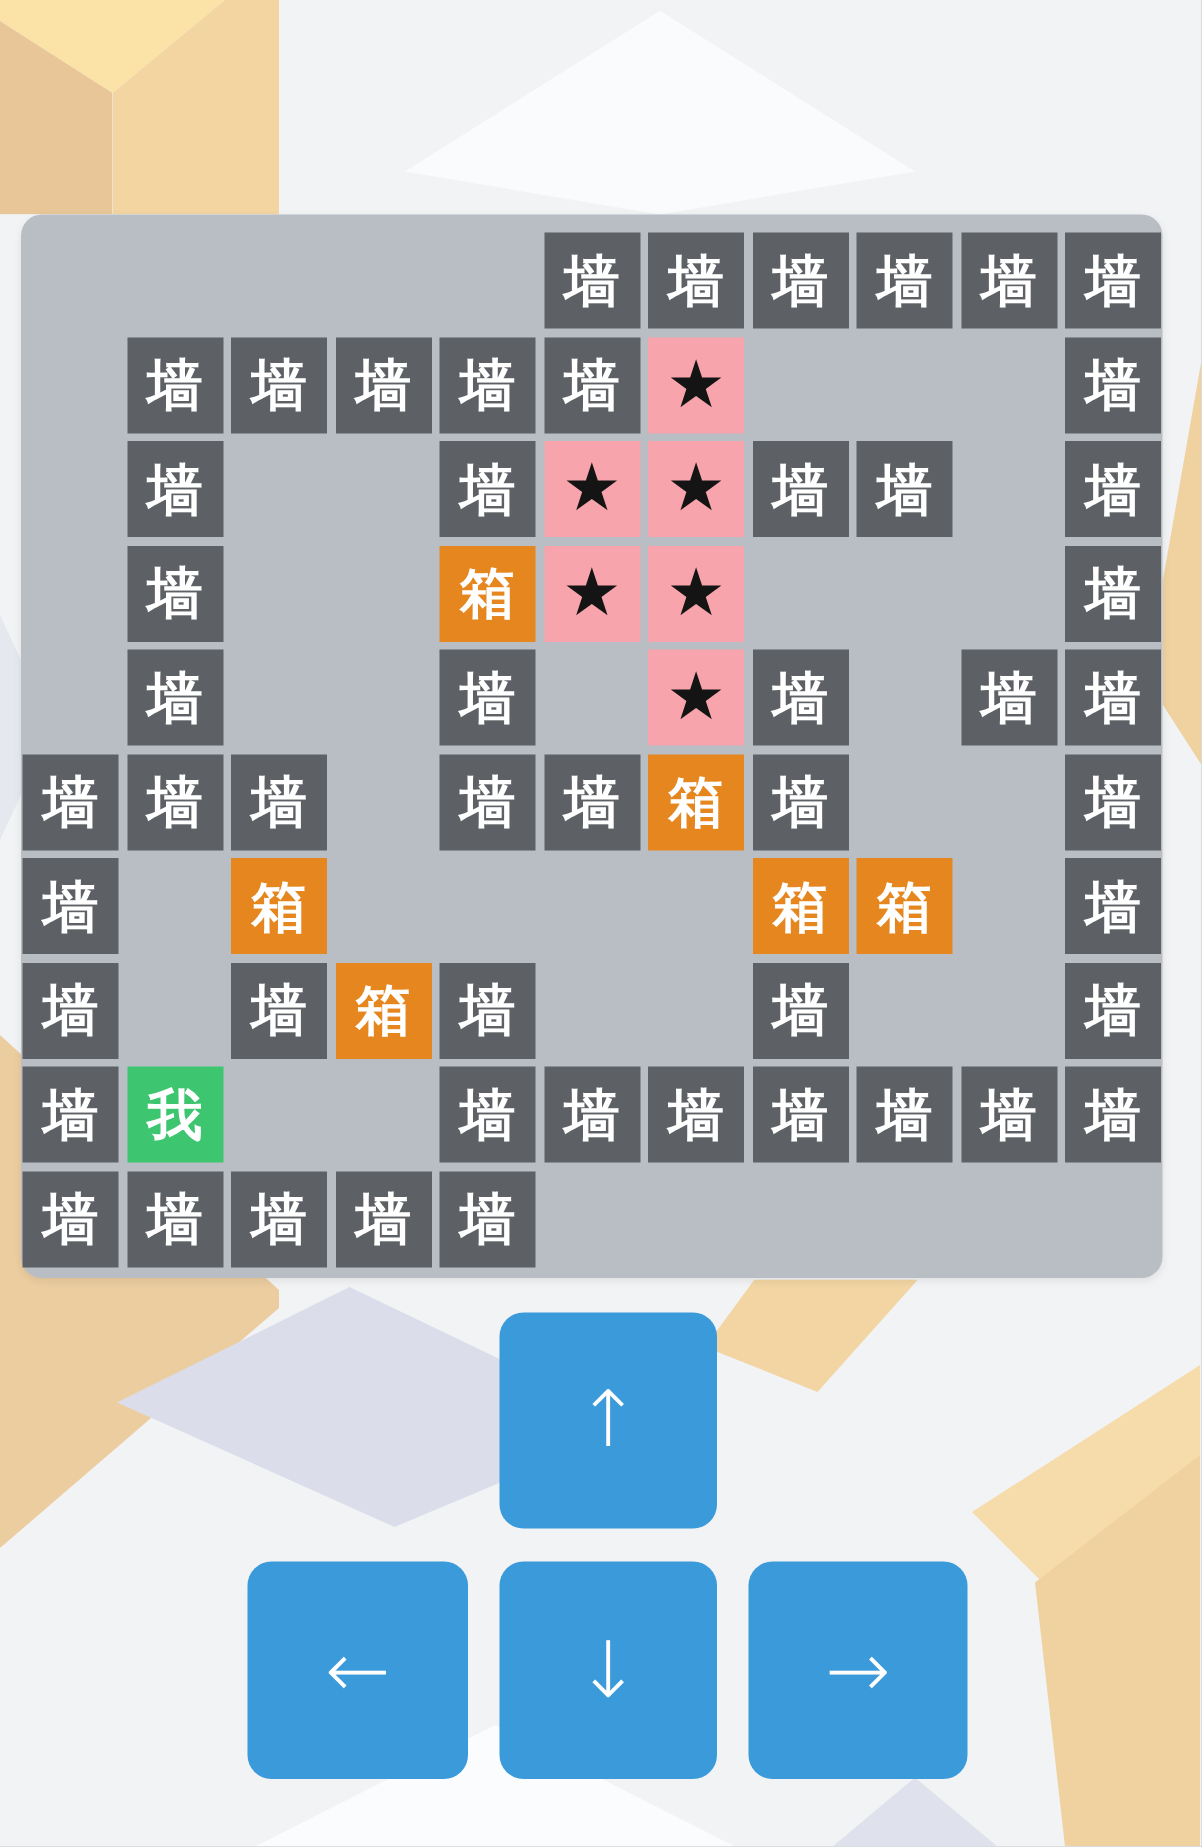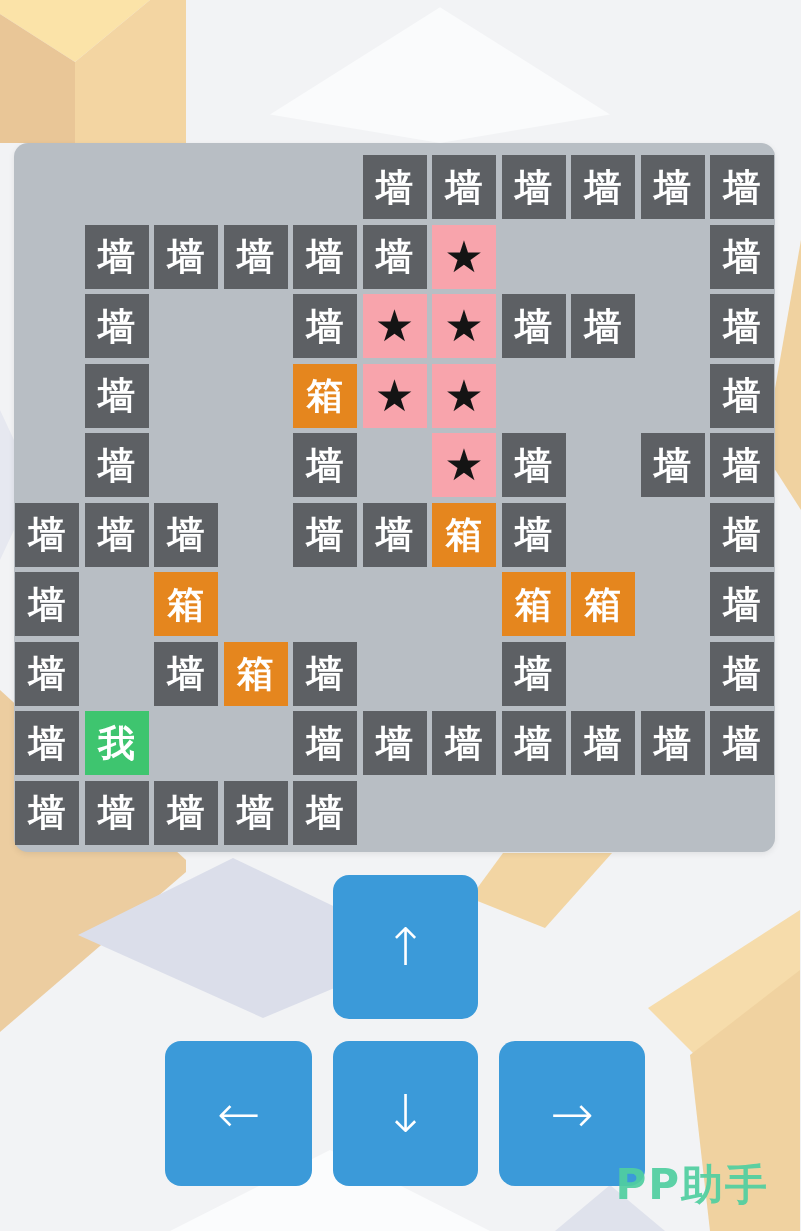--- a/index.html
+++ b/index.html
@@ -192,15 +192,14 @@
       <div class="cell"></div>
       <div class="cell"></div>
       <div class="cell"></div>
     </div>
 
   <button class="ctrl ctrl-up" style="background: rgb(59, 154, 217);">↑</button>
   <button class="ctrl ctrl-left" style="background: rgb(59, 154, 217);">←</button>
   <button class="ctrl ctrl-down" style="background: rgb(59, 154, 217);">↓</button>
   <button class="ctrl ctrl-right" style="background: rgb(59, 154, 217);">→</button>
 
-  <div class="watermark" style="color: rgb(80, 207, 160);">PP助手</div>
 
 </div>
 
 </body></html>

